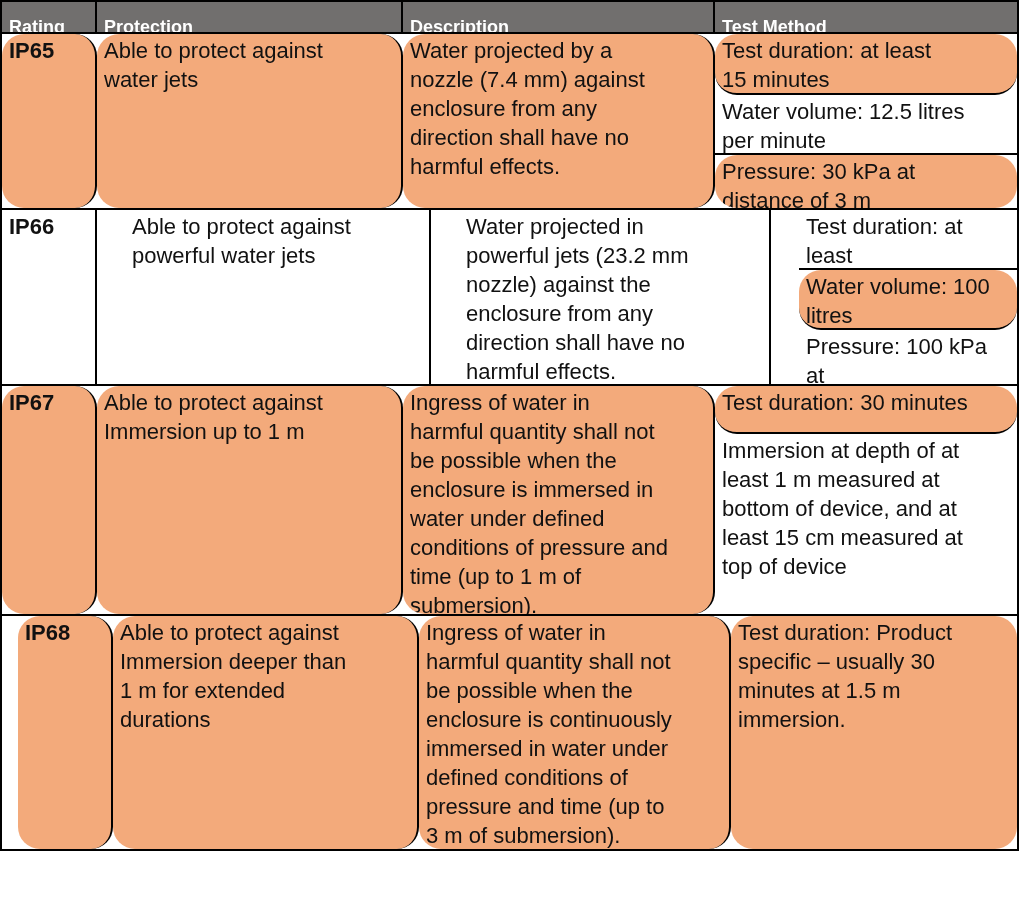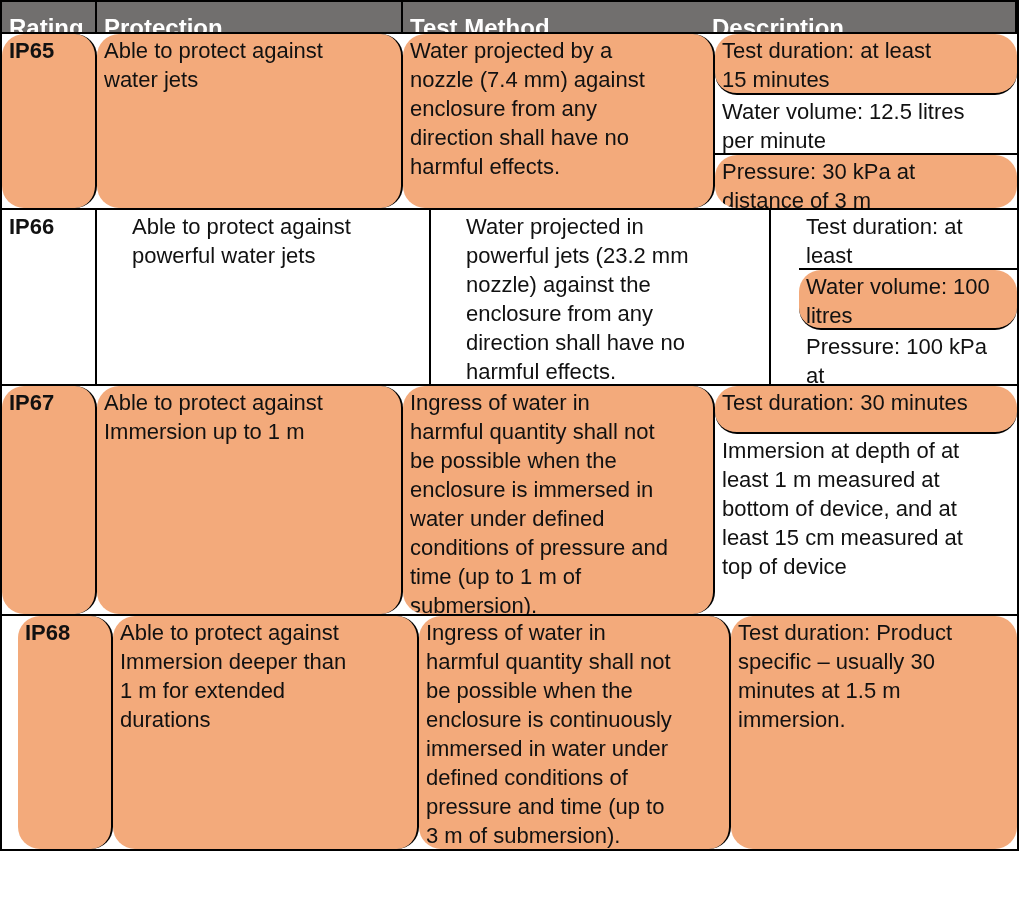--- a/index.html
+++ b/index.html
@@ -35,21 +35,21 @@
   .c-protection{width:306px;border-right:2px solid var(--border);}
   .c-description{width:312px;border-right:2px solid var(--border);}
   .c-test{flex:1;}
   .header-row{
     height:32px;
     background:var(--header-bg);
     color:var(--header-text);
   }
   .header-row .cell{
     font-weight:bold;
-    font-size:24px;
+    font-size:18px;
     line-height:27px;
     padding-top:12px;
   }
   .r65{height:176px;}
   .r66{height:176px;gap:28px;}
   .r67{height:230px;}
   .r68{height:233px;}
   .bg-orange{background:var(--orange);border-radius:22px;}
   .bg-white{background:var(--white);}
   .tm{padding:0;display:flex;flex-direction:column;}
@@ -66,22 +66,22 @@
   .h31{height:48px;}
 </style>
 </head>
 <body>
 
 <div class="ip-table">
 
   <div class="row header-row">
     <div class="cell c-rating">Rating</div>
     <div class="cell c-protection">Protection</div>
+    <div class="cell c-description">Description</div>
     <div class="cell c-test">Test Method</div>
-    <div class="cell c-description">Description</div>
   </div>
 
   <div class="row r65">
     <div class="cell c-rating bg-orange">IP65</div>
     <div class="cell c-protection bg-orange">Able to protect against
 water jets</div>
     <div class="cell c-description bg-orange">Water projected by a
 nozzle (7.4 mm) against
 enclosure from any
 direction shall have no

